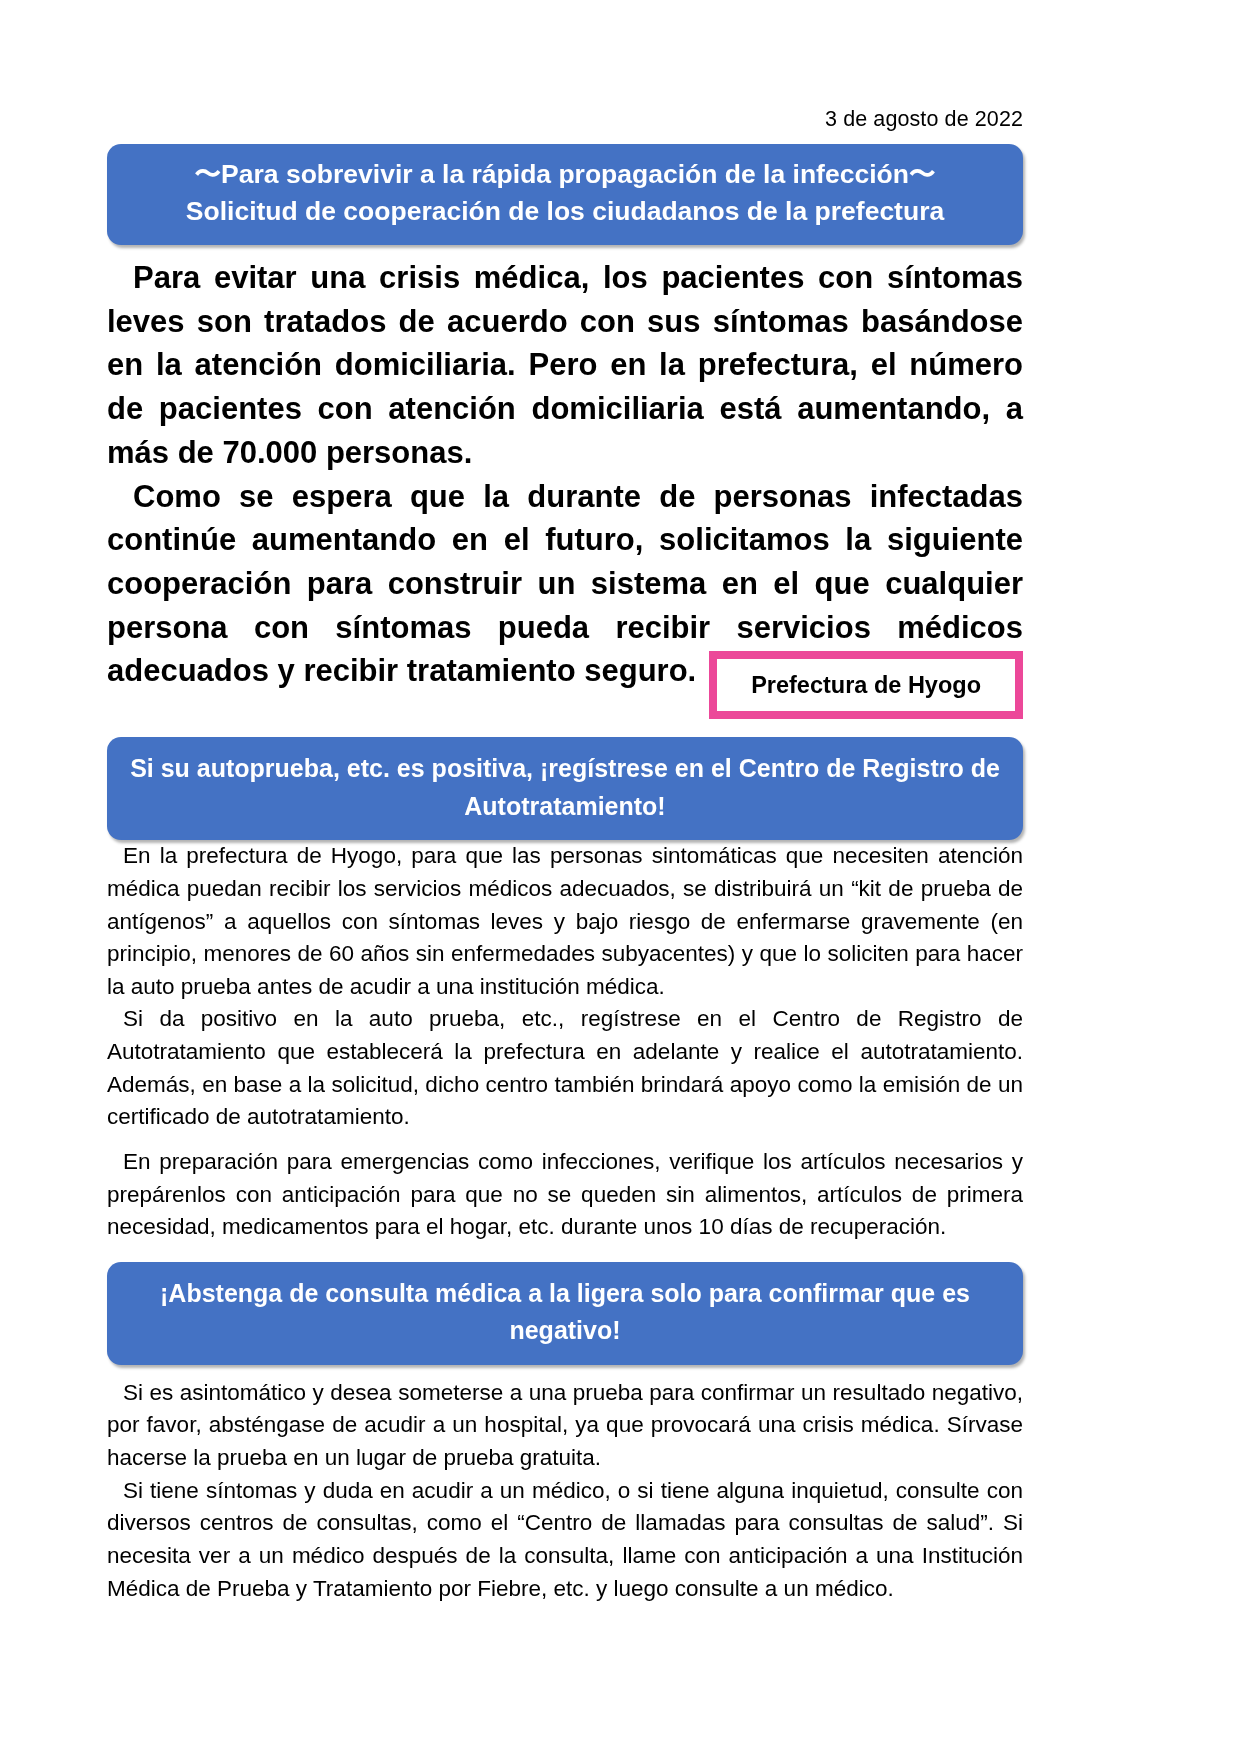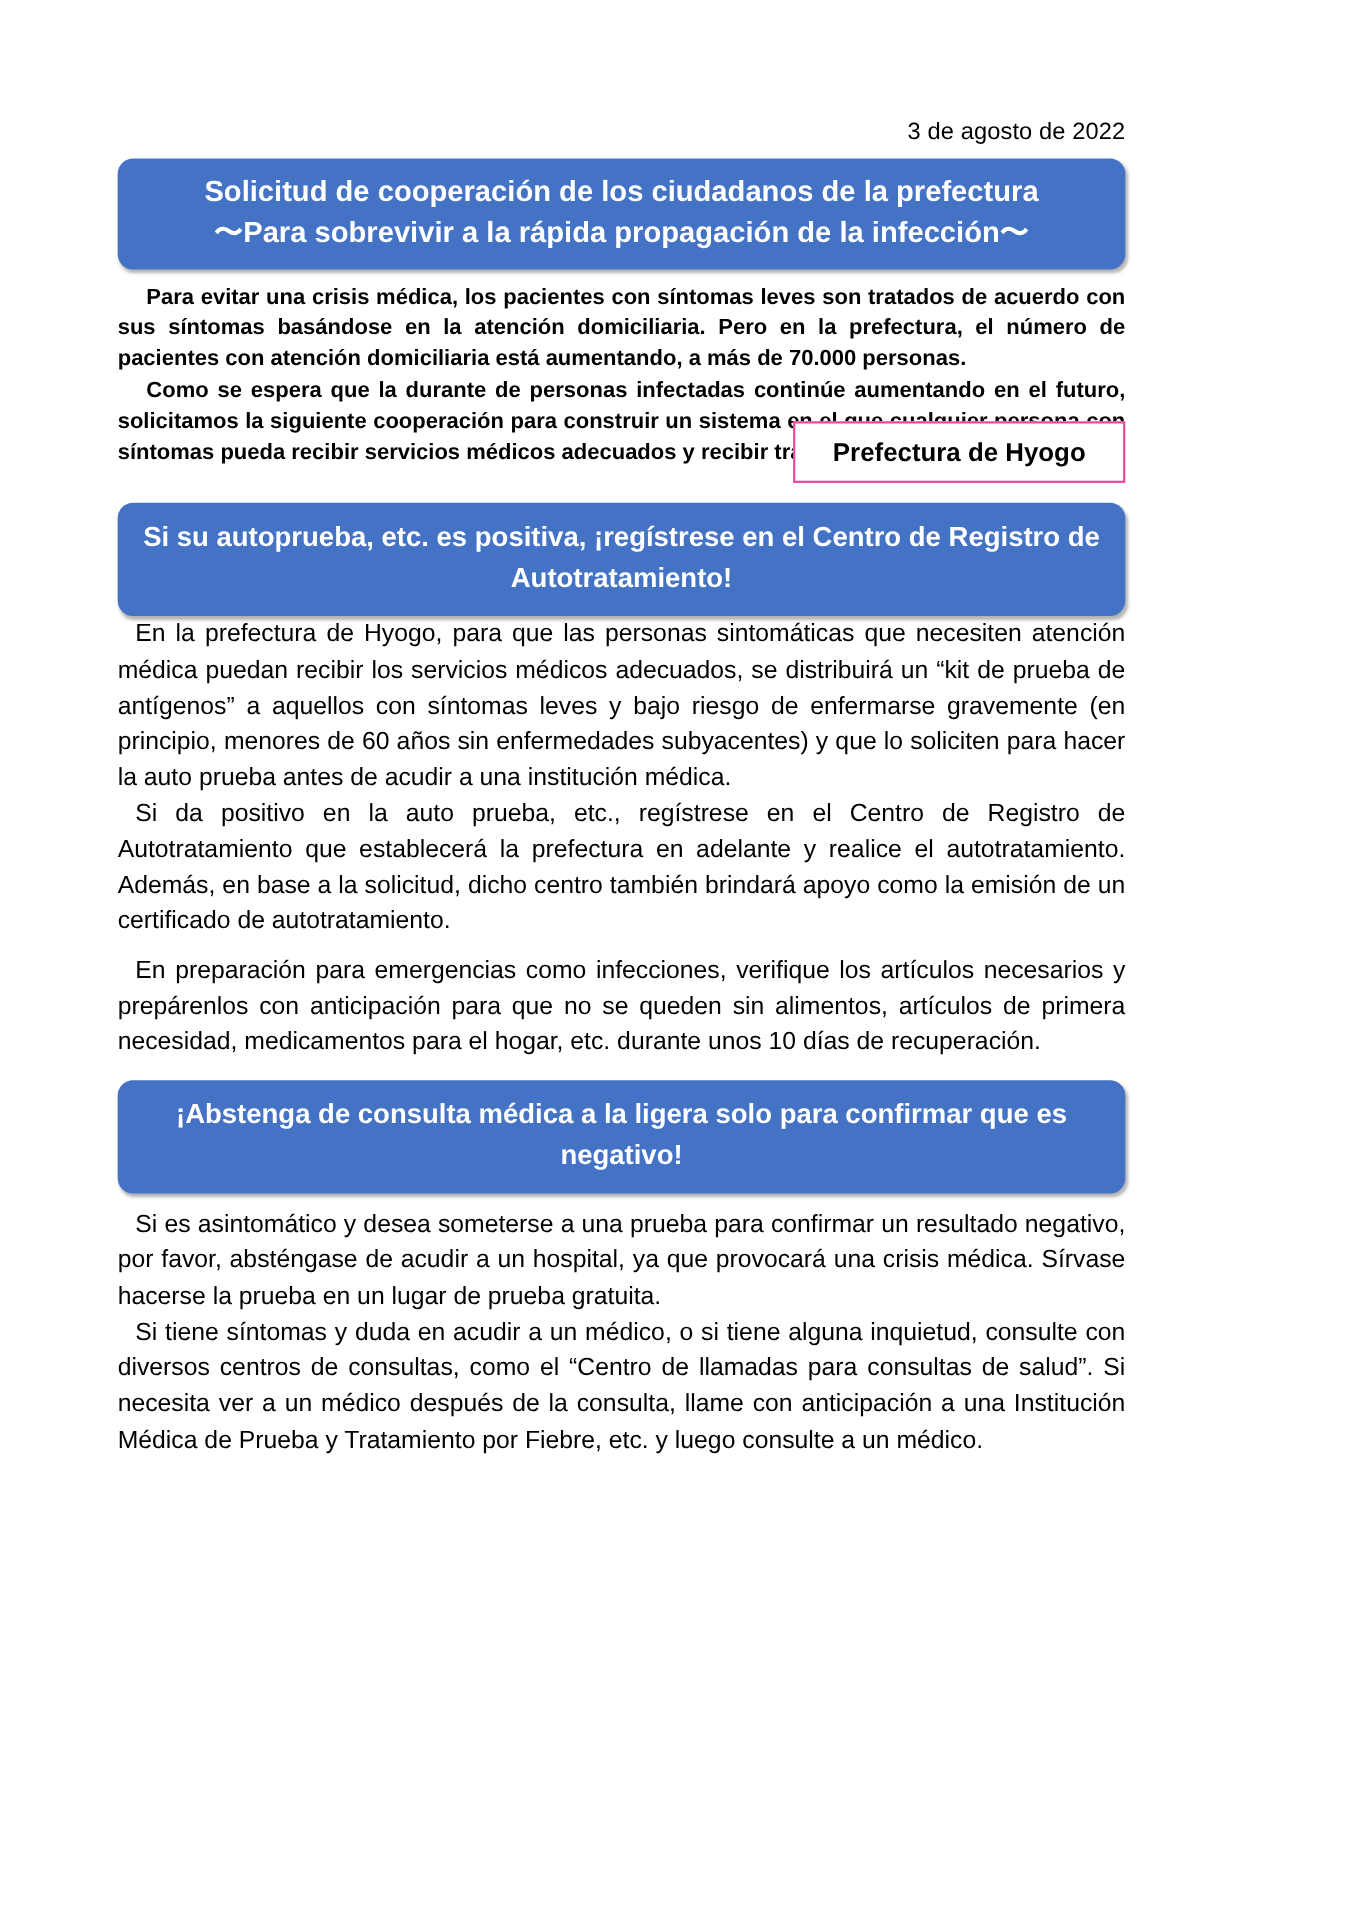--- a/index.html
+++ b/index.html
@@ -53,21 +53,21 @@
   .banner-section {
     margin-top: 18px;
     font-size: 25px;
     line-height: 1.5;
     padding: 13px 22px 15px 22px;
     text-align: center;
   }
 
   p.body-bold {
     font-weight: bold;
-    font-size: 20px;
+    font-size: 31px;
     line-height: 1.41;
     margin: 0;
     text-align: justify;
     text-justify: inter-word;
     text-indent: 26px;
   }
   p.body-bold.first {
     margin-top: 11px;
   }
 
@@ -82,42 +82,42 @@
   p.body-text.first {
     margin-top: 12px;
   }
 
   .hyogo-wrap {
     display: flex;
     justify-content: flex-end;
     margin-top: -42px;
   }
   .hyogo-box {
-    border: 2px solid #ec4899;
+    border: 8px solid #ec4899;
     background: #ffffff;
     padding: 12px 34px;
     font-weight: bold;
     font-size: 23.5px;
     line-height: 1.2;
     text-align: center;
     min-width: 290px;
     box-sizing: border-box;
   }
 </style>
 </head>
 <body>
 
 <div class="page">
   <div class="content">
 
     <div class="date-line">3 de agosto de 2022</div>
 
     <div class="banner banner-title">
+      <div>〜Para sobrevivir a la rápida propagación de la infección〜</div>
       <div>Solicitud de cooperación de los ciudadanos de la prefectura</div>
-      <div>〜Para sobrevivir a la rápida propagación de la infección〜</div>
     </div>
 
     <p class="body-bold first">Para evitar una crisis médica, los pacientes con síntomas leves son tratados de acuerdo con sus síntomas basándose en la atención domiciliaria. Pero en la prefectura, el número de pacientes con atención domiciliaria está aumentando, a más de 70.000 personas.</p>
     <p class="body-bold">Como se espera que la durante de personas infectadas continúe aumentando en el futuro, solicitamos la siguiente cooperación para construir un sistema en el que cualquier persona con síntomas pueda recibir servicios médicos adecuados y recibir tratamiento seguro.</p>
 
     <div class="hyogo-wrap">
       <div class="hyogo-box">Prefectura de Hyogo</div>
     </div>
 
     <div class="banner banner-section">Si su autoprueba, etc. es positiva, ¡regístrese en el Centro de Registro de Autotratamiento!</div>

